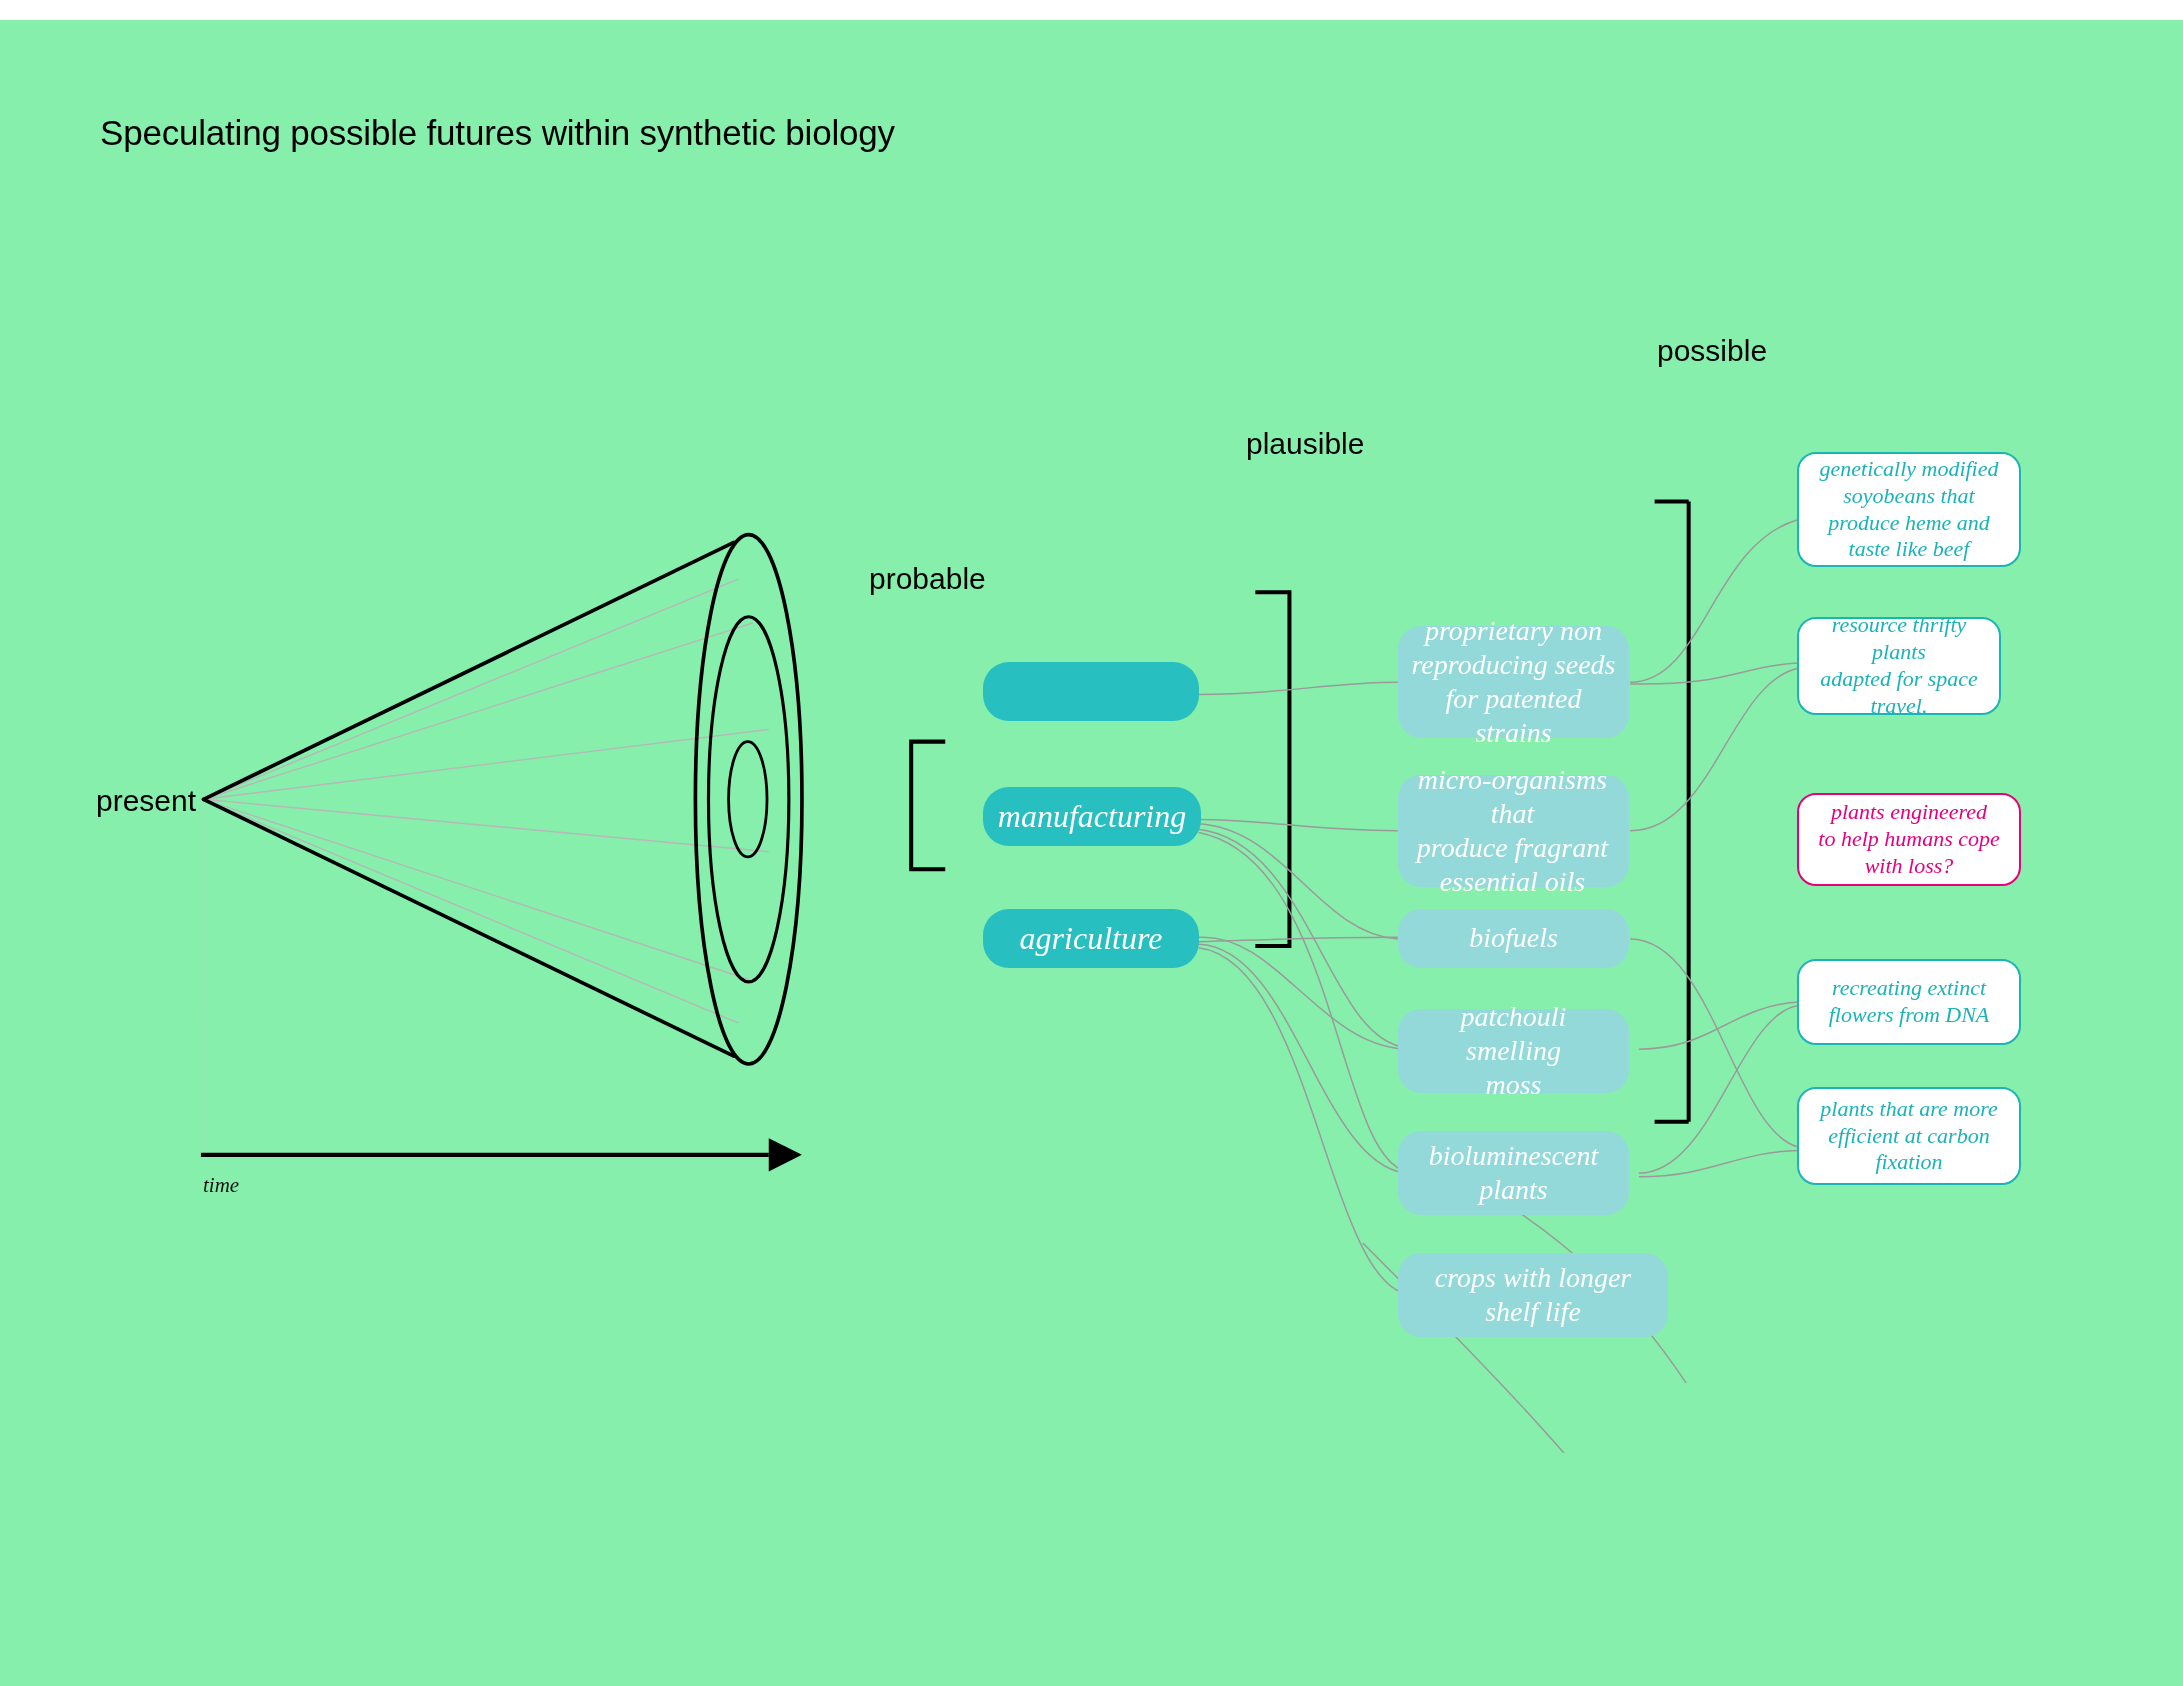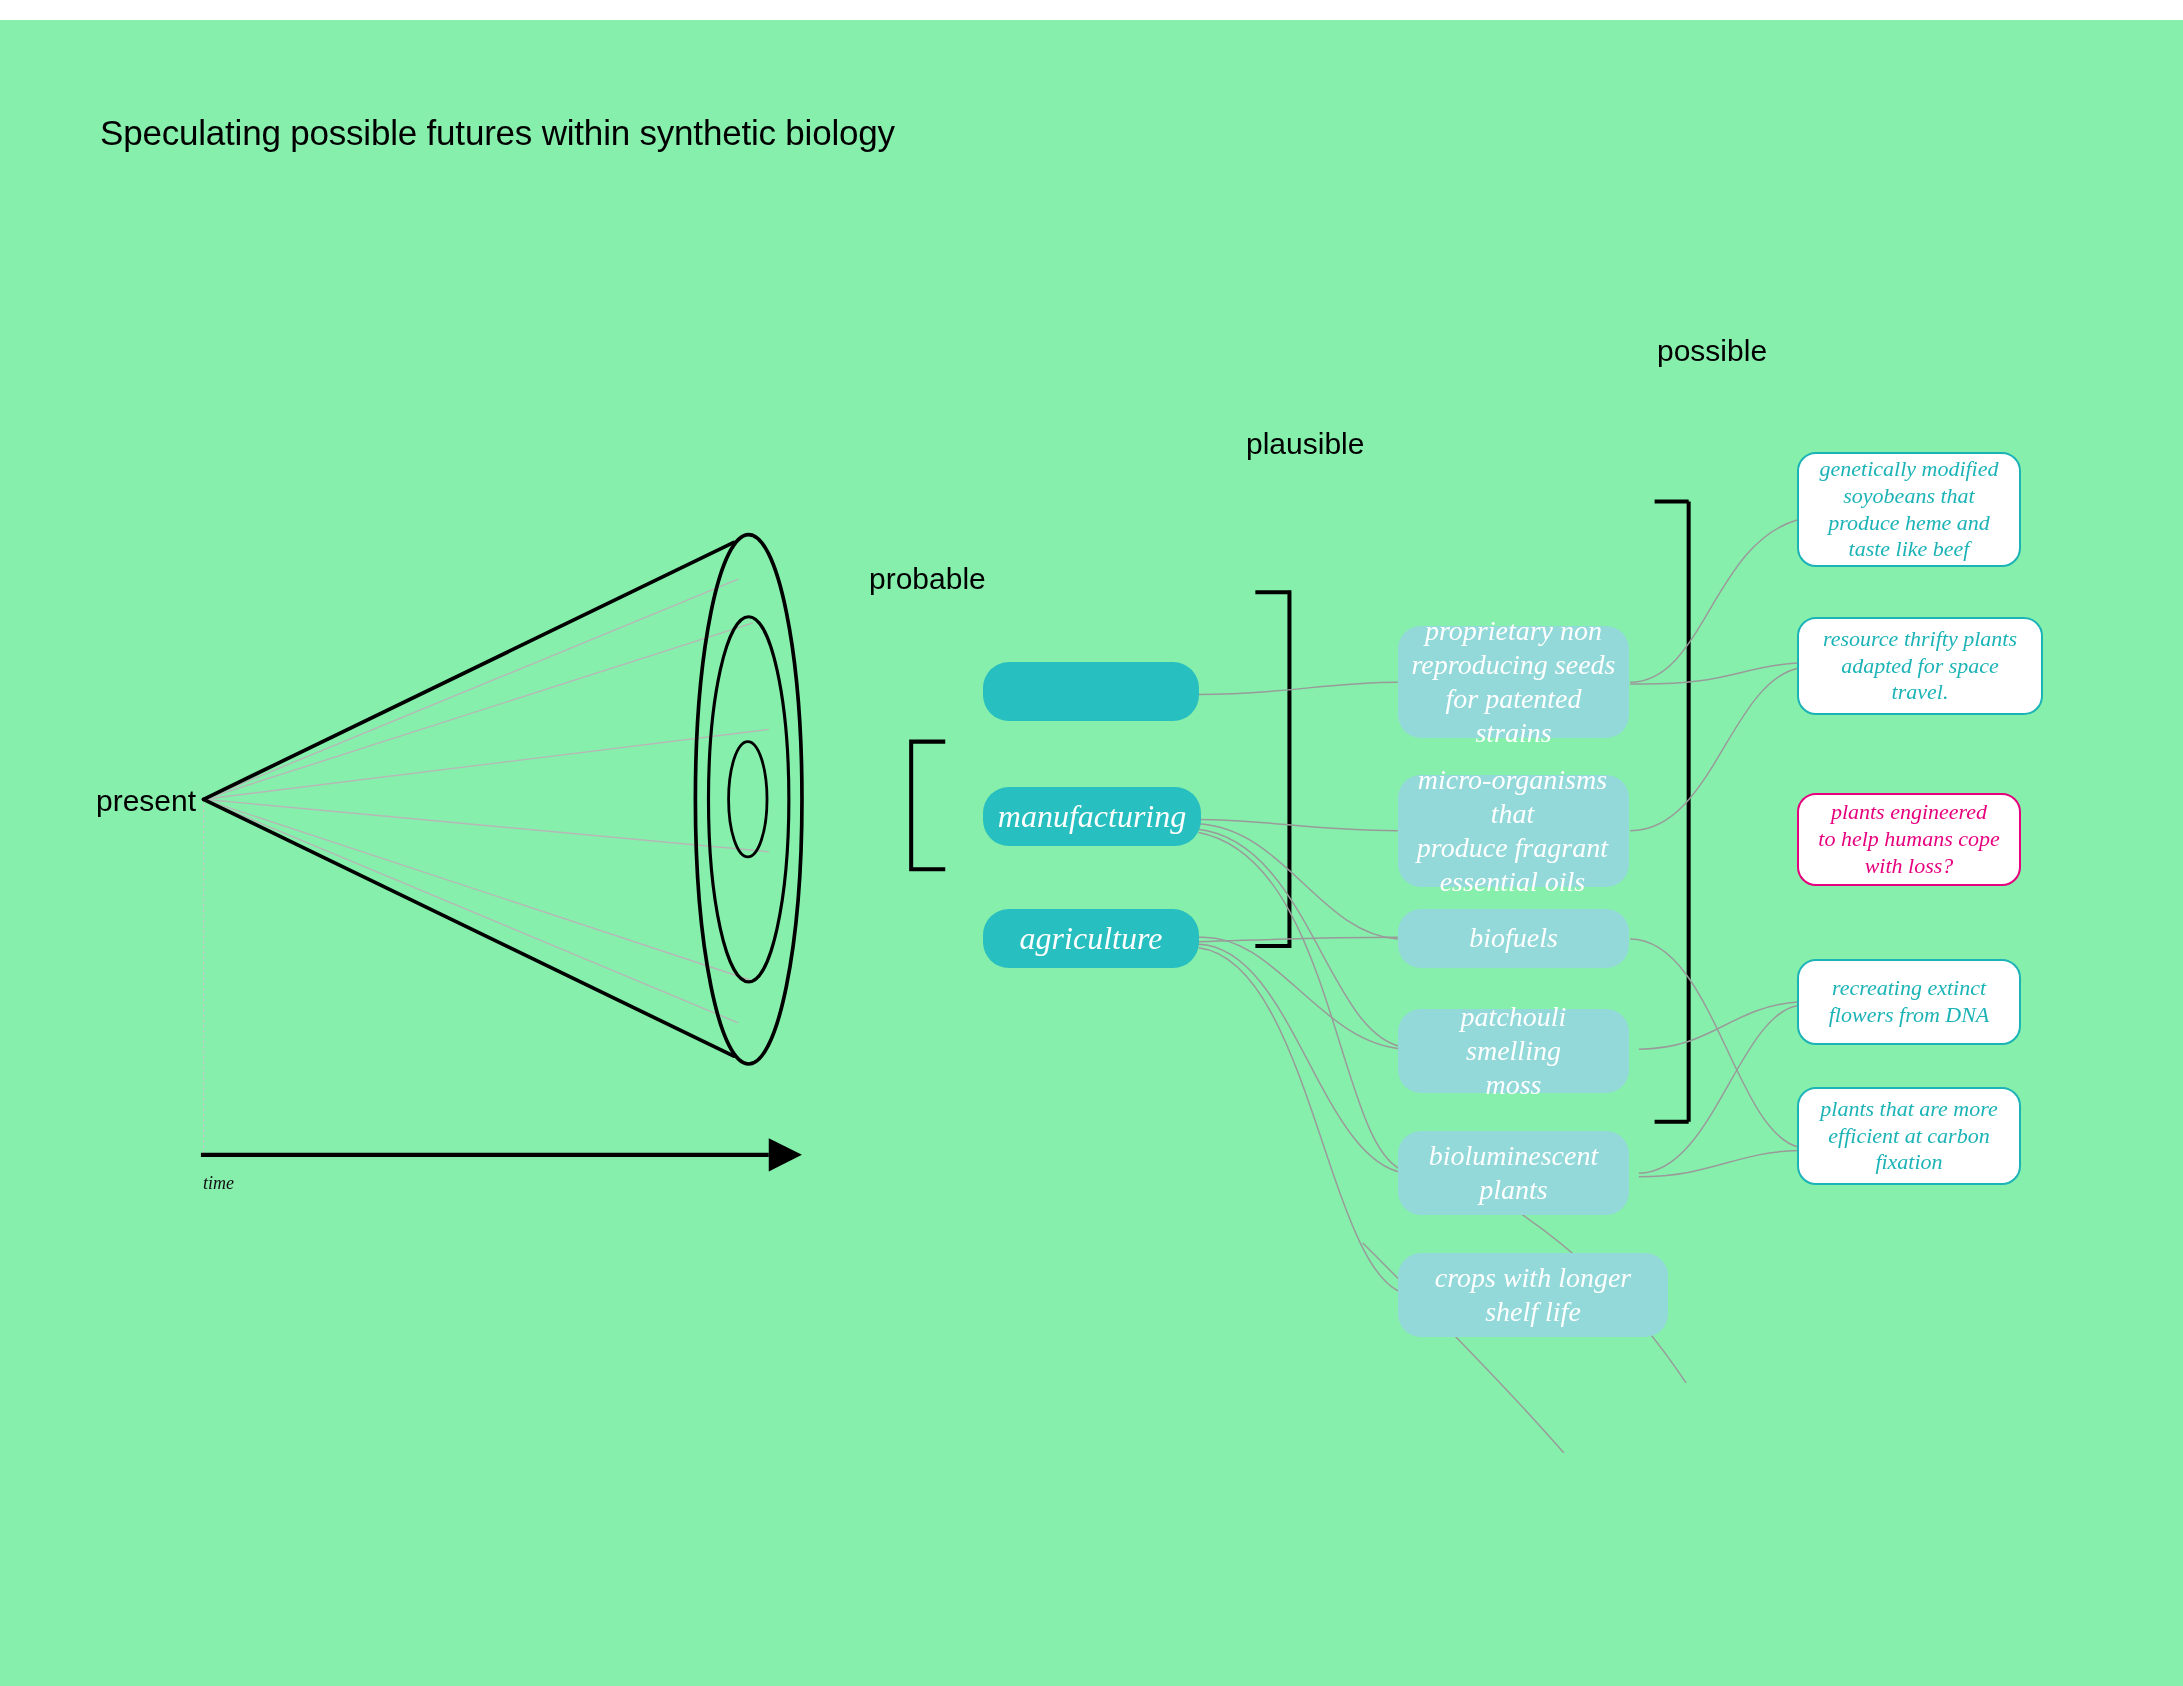--- a/index.html
+++ b/index.html
@@ -56,21 +56,21 @@
   #label-probable { left: 869px; top: 542px; }
   #label-plausible { left: 1246px; top: 407px; }
   #label-possible { left: 1657px; top: 314px; }
 
   #label-time {
     position: absolute;
     left: 203px;
     top: 1153px;
     font-family: "Liberation Serif", serif;
     font-style: italic;
-    font-size: 18px;
+    font-size: 21px;
     color: #111111;
     white-space: nowrap;
   }
 
   
   .node {
     position: absolute;
     box-sizing: border-box;
     display: flex;
     align-items: center;
@@ -228,21 +228,21 @@
     </div>
 
   <div class="node mid" style="left:1398px; top:1233px; width:270px; height:84px;">
       <div><span>crops with longer</span><br><span>shelf life</span></div>
     </div>
 
   <div class="node out" style="left:1797px; top:432px; width:224px; height:115px;">
       <div><span>genetically modified</span><br><span>soyobeans that</span><br><span>produce heme and</span><br><span>taste like beef</span></div>
     </div>
 
-  <div class="node out" style="left:1797px; top:597px; width:246px; height:98px;justify-content:center;">
+  <div class="node out" style="left:1797px; top:597px; width:204px; height:98px;justify-content:center;">
       <div><span>resource thrifty plants</span><br><span>adapted for space</span><br><span>travel.</span></div>
     </div>
 
   <div class="node out accent" style="left:1797px; top:773px; width:224px; height:93px;">
       <div><span>plants engineered</span><br><span>to help humans cope</span><br><span>with loss?</span></div>
     </div>
 
   <div class="node out" style="left:1797px; top:939px; width:224px; height:86px;">
       <div><span>recreating extinct</span><br><span>flowers  from DNA</span></div>
     </div>

